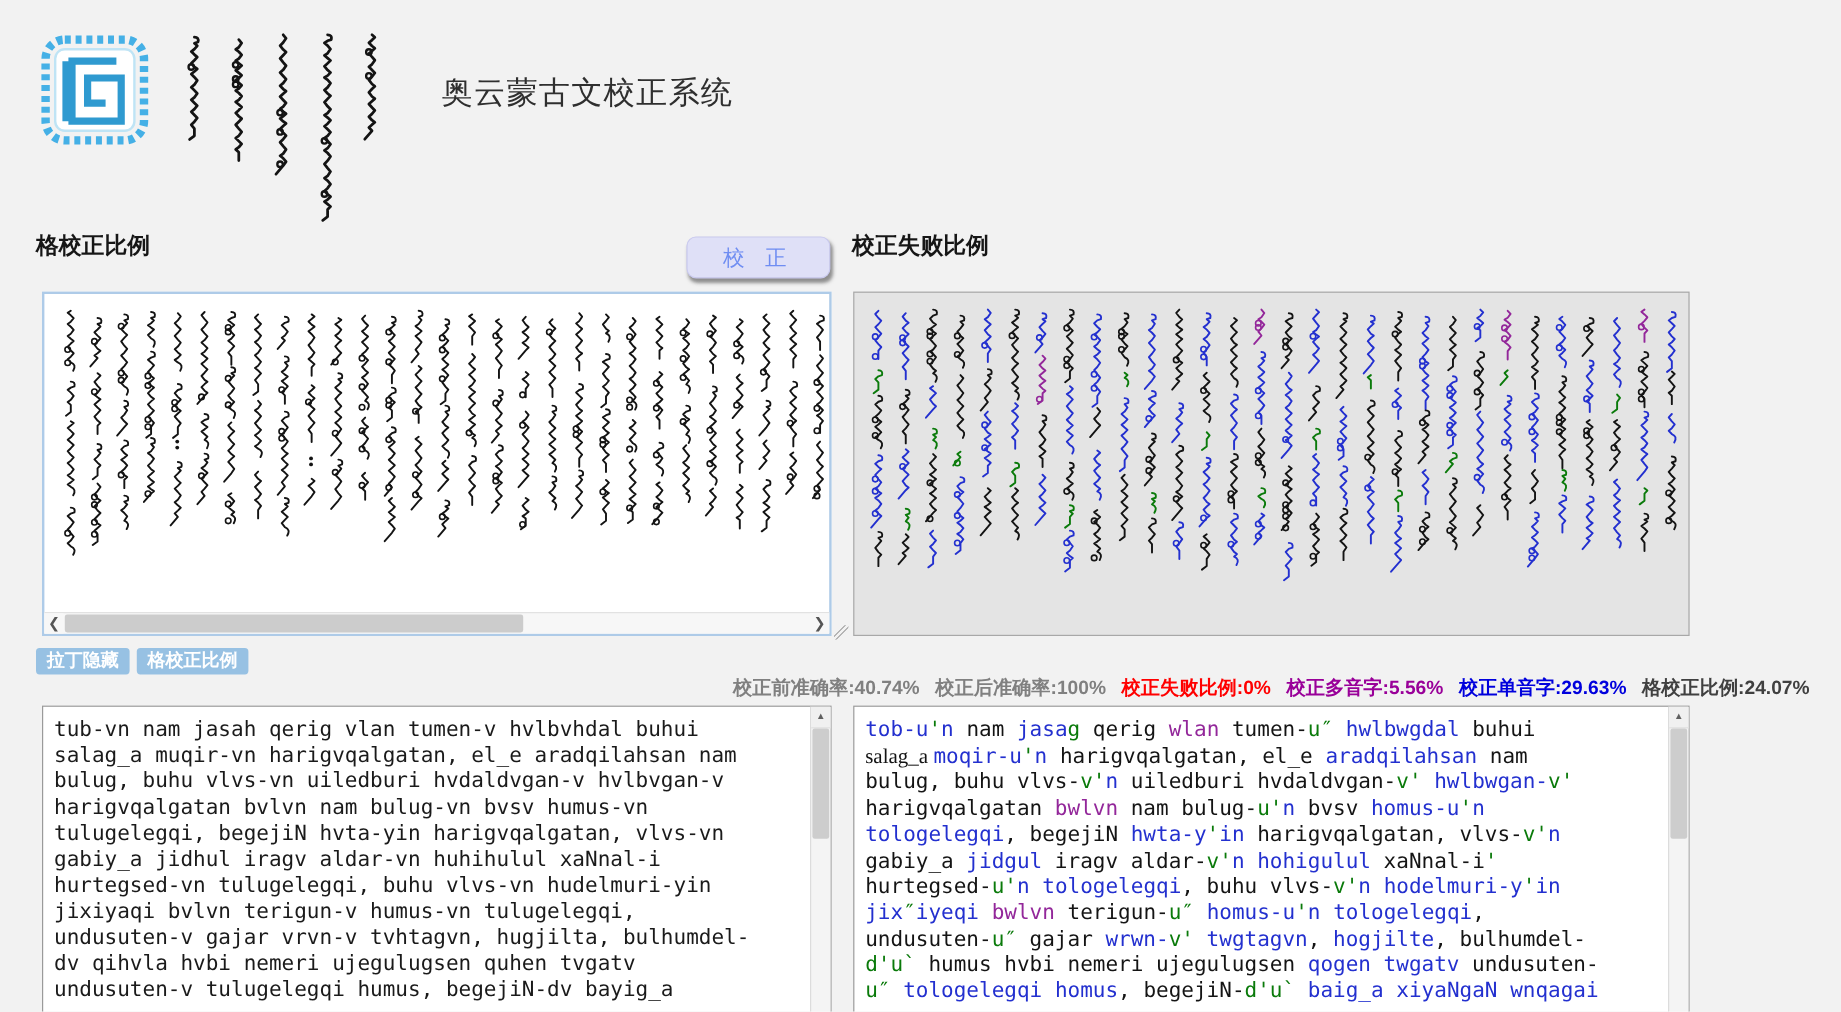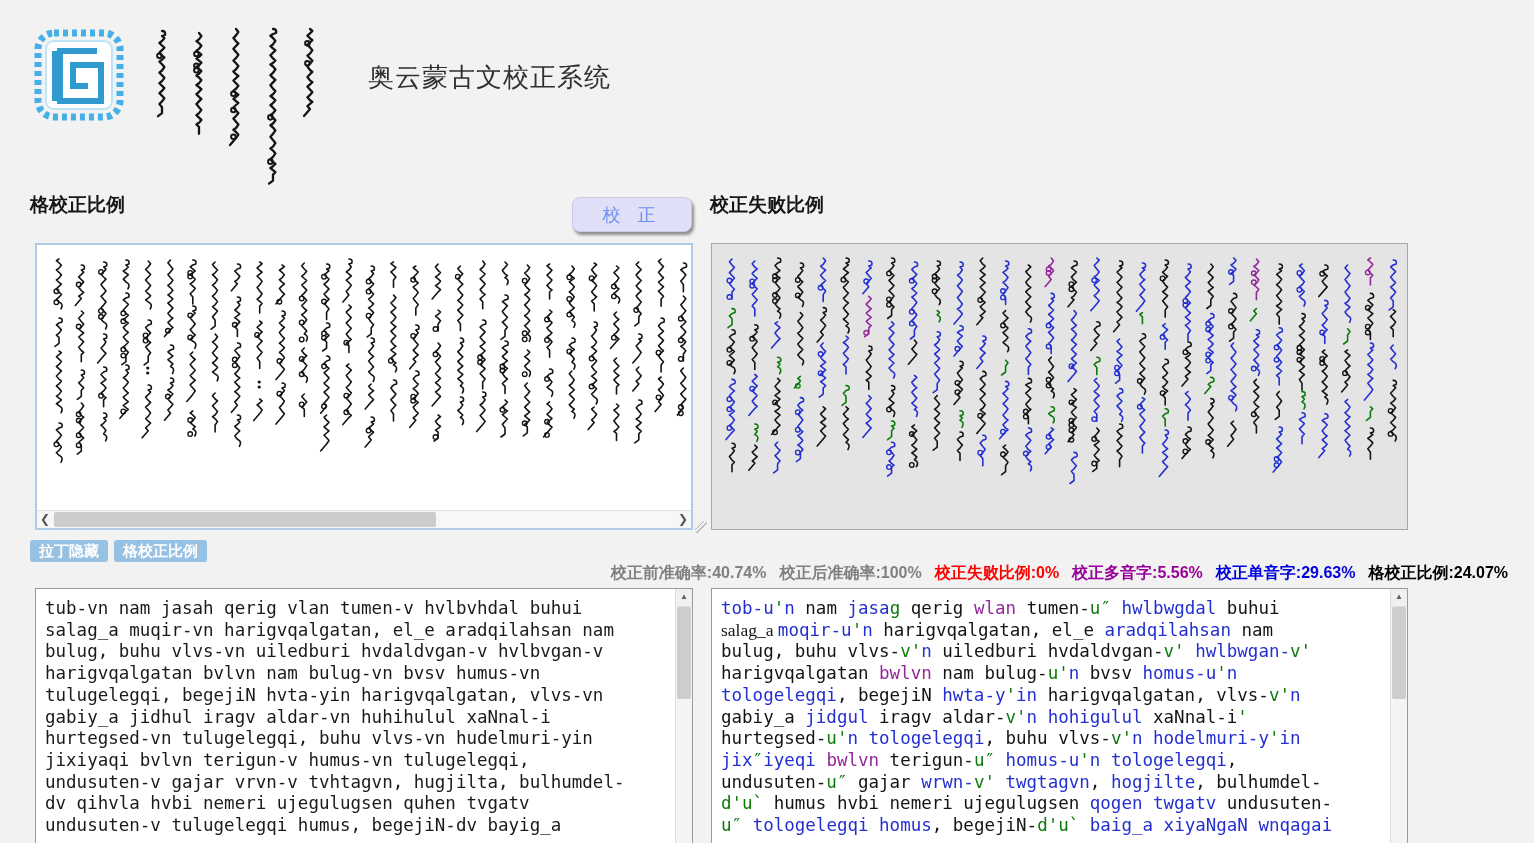--- a/index.html
+++ b/index.html
@@ -596,21 +596,21 @@
       <path d="M679.2,99 l-2.6,2.8 l2.6,3.4 l2.4,2.5 l-2.4,3.1 l-2.6,2.2 l2.6,2.7 q5,2 2,7" fill="none" stroke="#2330cf" stroke-width="1.6" stroke-linecap="round" stroke-linejoin="round"></path>
       <circle cx="676.6" cy="164.8661836582236" r="2.3" fill="none" stroke="#141414" stroke-width="1.36"></circle>
       <circle cx="676.6" cy="187.88611416551285" r="2.3" fill="none" stroke="#141414" stroke-width="1.36"></circle>
       <path d="M679.2,134.4 q4,0 3,4 l-3,1 l2.4,2.3 l-2.4,2.8 l-2.6,2.7 l2.6,3.3 l2.4,2.2 l-2.4,2.7 l-2.6,1.7 l2.6,2.1 l2.4,2.6 l-2.4,3.2 l-2.6,1.8 l2.6,2.2 l2.4,2.4 l-2.4,2.9 l-2.6,2.2 l2.6,2.7 l2.4,2.1 l-2.4,2.5 l-2.6,1.9 l2.6,2.3 q5,2 2,7" fill="none" stroke="#141414" stroke-width="1.6" stroke-linecap="round" stroke-linejoin="round"></path>
     </svg>
 </div>
 
 <button id="btn-latin" class="abs blue-btn">拉丁隐藏</button>
 <button id="btn-style" class="abs blue-btn">格校正比例</button>
 
-<div id="stats" class="abs"><span style="color: rgb(128, 128, 128);">校正前准确率:40.74%</span><span style="color: rgb(128, 128, 128);">校正后准确率:100%</span><span style="color: rgb(255, 0, 0);">校正失败比例:0%</span><span style="color: rgb(153, 0, 153);">校正多音字:5.56%</span><span style="color: rgb(0, 0, 221);">校正单音字:29.63%</span><span style="color: #000000;">格校正比例:24.07%</span></div>
+<div id="stats" class="abs"><span style="color: rgb(128, 128, 128);">校正前准确率:40.74%</span><span style="color: rgb(128, 128, 128);">校正后准确率:100%</span><span style="color: rgb(255, 0, 0);">校正失败比例:0%</span><span style="color: rgb(153, 0, 153);">校正多音字:5.56%</span><span style="color: rgb(0, 0, 221);">校正单音字:29.63%</span><span style="color: #404040;">格校正比例:24.07%</span></div>
 
 <div id="ta-before" class="abs ta">
   <div class="ta-text" id="ta-before-text">tub-vn nam jasah qerig vlan tumen-v hvlbvhdal buhui
 salag_a muqir-vn harigvqalgatan, el_e aradqilahsan nam
 bulug, buhu vlvs-vn uiledburi hvdaldvgan-v hvlbvgan-v
 harigvqalgatan bvlvn nam bulug-vn bvsv humus-vn
 tulugelegqi, begejiN hvta-yin harigvqalgatan, vlvs-vn
 gabiy_a jidhul iragv aldar-vn huhihulul xaNnal-i
 hurtegsed-vn tulugelegqi, buhu vlvs-vn hudelmuri-yin
 jixiyaqi bvlvn terigun-v humus-vn tulugelegqi,

